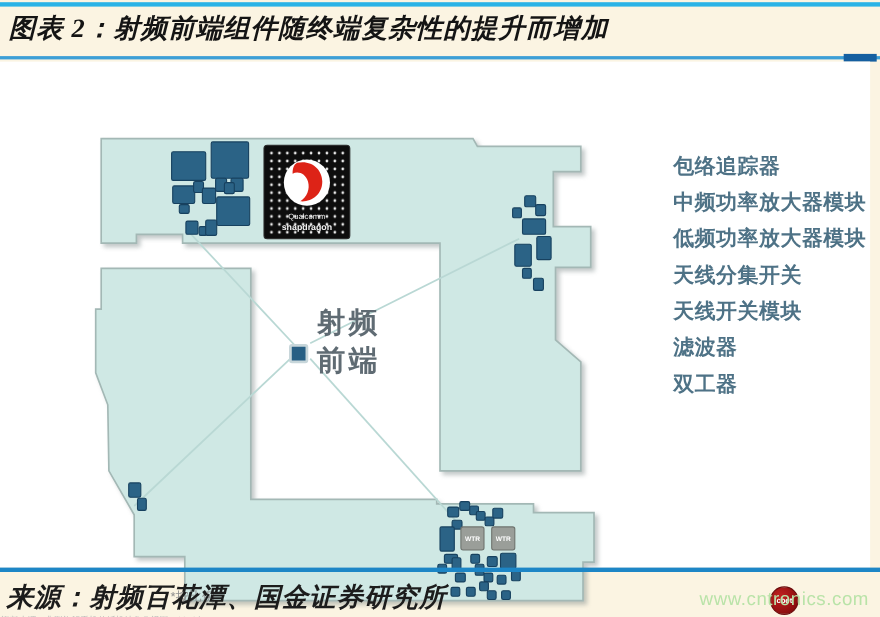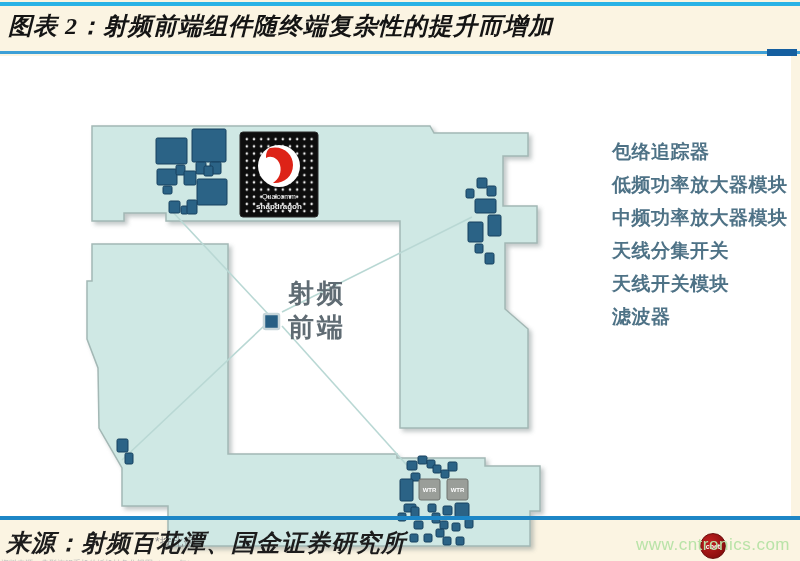--- a/index.html
+++ b/index.html
@@ -164,25 +164,26 @@
       <text class="chip-text" x="259" y="95" font-size="8" font-weight="bold">snapdragon</text>
     </g>
 
     <rect class="center-sq" x="244" y="200" width="15" height="15" rx="1.5"></rect>
     <text class="center-label" x="268" y="188">射频</text>
     <text class="center-label" x="268" y="222">前端</text>
   </svg>
 
   <div class="component-list">
     <div class="component-item">包络追踪器</div>
+    <div class="component-item">中频功率放大器模块</div>
     <div class="component-item">低频功率放大器模块</div>
-    <div class="component-item">中频功率放大器模块</div>
     <div class="component-item">天线分集开关</div>
     <div class="component-item">天线开关模块</div>
     <div class="component-item">滤波器</div>
+    <div class="component-item">双工器</div>
   </div>
 
   <div class="scale-note">*按比例</div>
   <div class="fine-caption">资料来源，典型旗舰手机的拆机抽象化视图（2019年）</div>
   <div class="badge">cbet</div>
 </div>
 
 <div class="bottom-rule"></div>
 <div class="footer-source">来源：射频百花潭、国金证券研究所</div>
 <div class="footer-site">www.cntronics.com</div>

